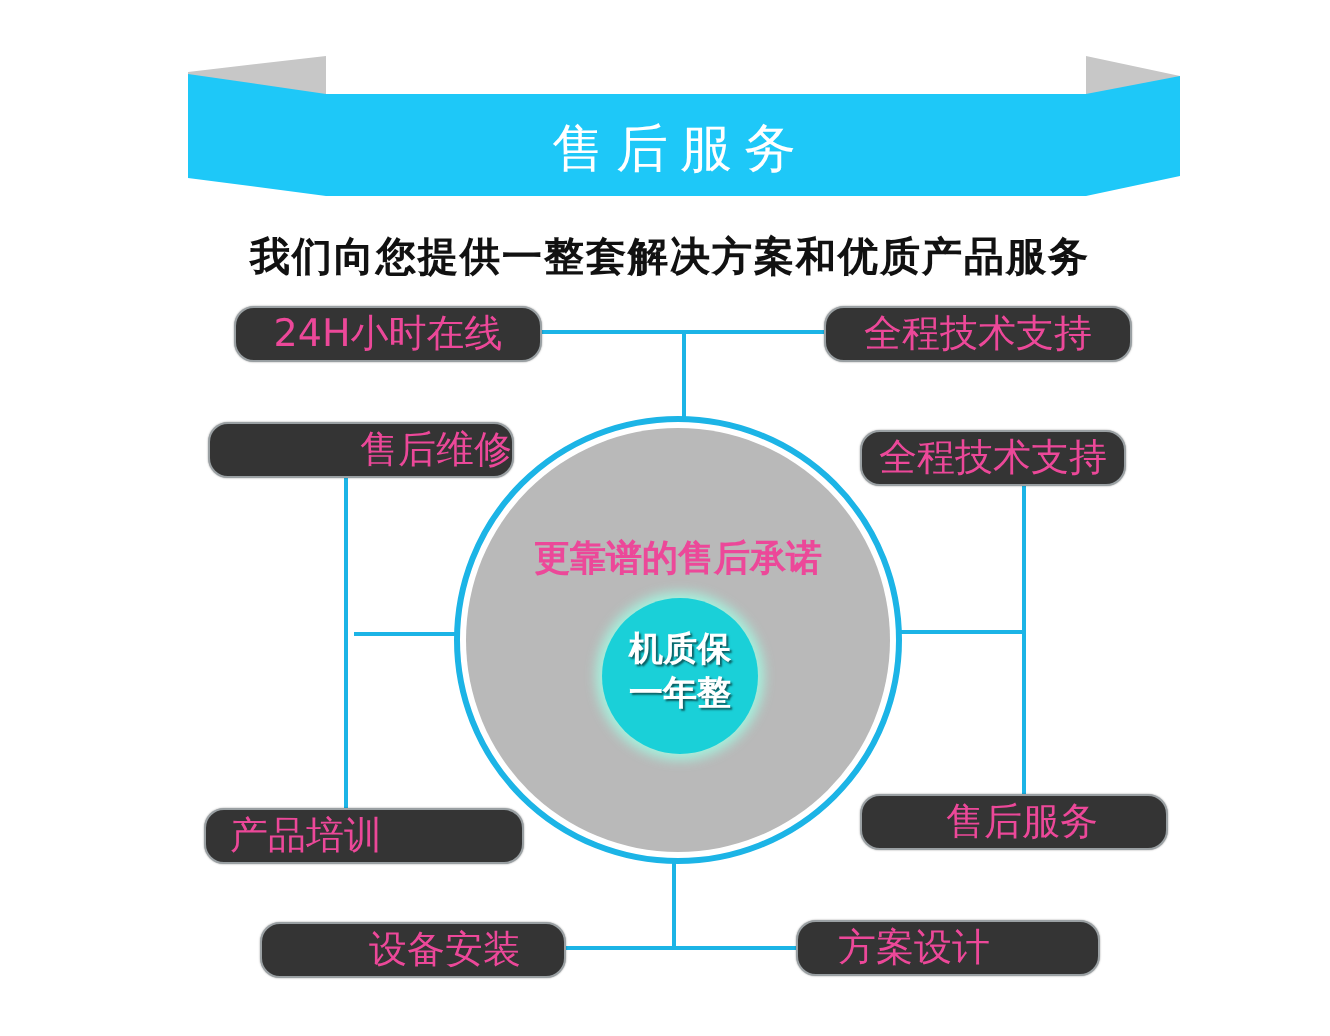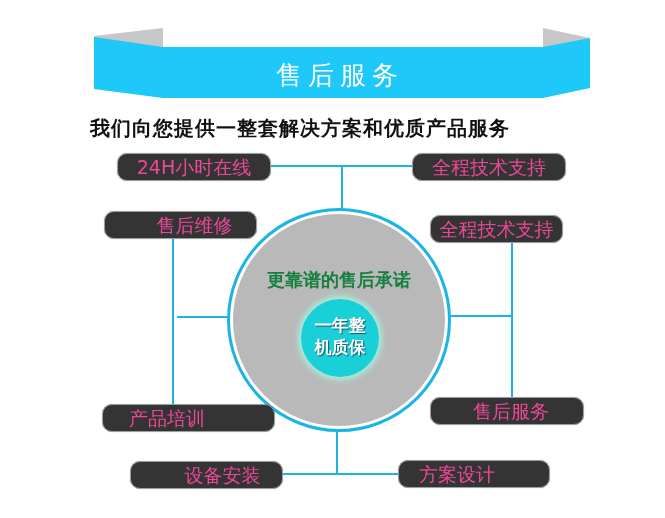--- a/index.html
+++ b/index.html
@@ -10,21 +10,21 @@
   .banner-svg { position: absolute; left: 0; top: 0; width: 665px; height: 110px; }
   .banner-title {
     position: absolute; left: 230px; width: 220px; top: 55px; height: 40px;
     line-height: 40px; text-align: center; color: #ffffff;
     font-family: "DejaVu Serif", "Liberation Serif", serif;
     font-size: 26px; letter-spacing: 6px; font-weight: normal;
   }
 
   .subtitle {
     position: absolute; left: 90px; width: 490px; top: 113px; height: 30px;
-    line-height: 30px; text-align: left; color: #111;
+    line-height: 30px; text-align: center; color: #111;
     font-size: 20px; font-weight: bold; letter-spacing: 1px;
   }
 
   
   .line { position: absolute; background: #1cb4e6; }
 
   
   .pill {
     position: absolute; height: 28px; border-radius: 10px;
     background: #343434; color: #ec4899;
@@ -38,21 +38,21 @@
   .ring {
     position: absolute; left: 227px; top: 208px; width: 224px; height: 224px;
     border-radius: 50%; border: 3px solid #1cb4e6; background: #ffffff;
   }
   .disc {
     position: absolute; left: 233px; top: 214px; width: 212px; height: 212px;
     border-radius: 50%; background: #b9b9b9;
   }
   .promise {
     position: absolute; left: 232px; width: 214px; top: 266px; height: 28px;
-    line-height: 28px; text-align: center; color: #15803d;
+    line-height: 28px; text-align: center; color: #ec4899;
     font-size: 18px; font-weight: bold;
   }
   .core {
     position: absolute; left: 301px; top: 299px; width: 78px; height: 78px;
     border-radius: 50%; background: #1ad0d8;
     box-shadow: 0 0 6px 3px rgba(160,255,230,.8);
   }
   .core-text {
     position: absolute; left: 301px; top: 314px; width: 78px;
     text-align: center; color: #ffffff; font-weight: bold; font-size: 17px; line-height: 22px;
@@ -86,24 +86,24 @@
 <div class="line" style="left:448px; top:315px; width:64px; height:2px;"></div>
 
 <div class="line" style="left:336px; top:431px; width:2px; height:44px;"></div>
 <div class="line" style="left:283px; top:473px; width:116px; height:2px;"></div>
 
 <div class="ring"></div>
 <div class="disc"></div>
 <div class="promise">更靠谱的售后承诺</div>
 <div class="core"></div>
 <div class="core-text">
+  <div>机质保</div>
   <div>一年整</div>
-  <div>机质保</div>
 </div>
 
 <div class="pill" style="left:117px; top:153px; width:154px;">24H小时在线</div>
 <div class="pill" style="left:412px; top:153px; width:154px;">全程技术支持</div>
-<div class="pill" style="left:104px; top:211px; width:153px; text-align:center; padding-left:28px;">售后维修</div>
+<div class="pill" style="left:104px; top:211px; width:153px; text-align:right; padding-left:28px;">售后维修</div>
 <div class="pill" style="left:430px; top:215px; width:133px;">全程技术支持</div>
-<div class="pill" style="left:102px; top:404px; width:173px; text-align:left; padding-left:26px;">产品培训</div>
+<div class="pill" style="left:102px; top:404px; width:160px; text-align:left; padding-left:12px;">产品培训</div>
 <div class="pill" style="left:430px; top:397px; width:154px; text-align:left; padding-left:42px;">售后服务</div>
 <div class="pill" style="left:130px; top:461px; width:153px; text-align:center; padding-left:32px;">设备安装</div>
 <div class="pill" style="left:398px; top:460px; width:152px; text-align:left; padding-left:20px;">方案设计</div>
 
 </body></html>

